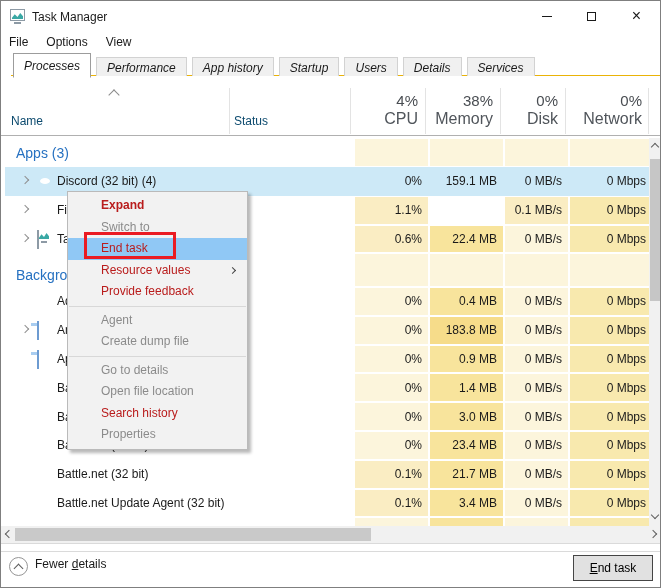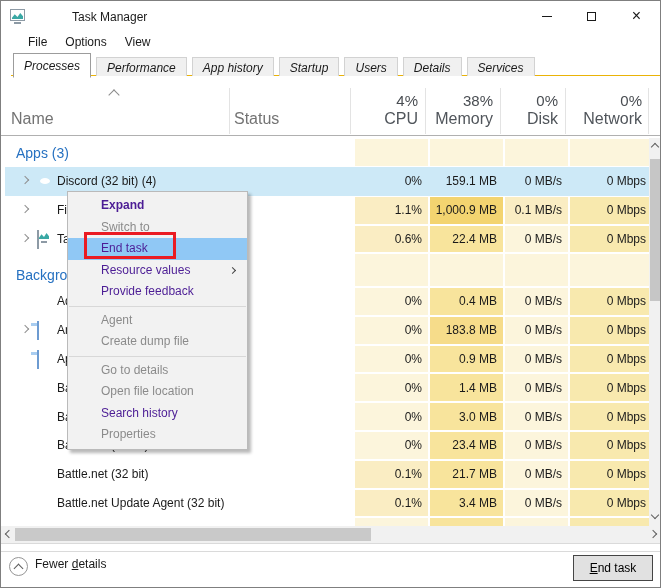--- a/index.html
+++ b/index.html
@@ -7,40 +7,40 @@
   .window{
     position:relative;width:661px;height:588px;background:#fff;
     font-family:"Liberation Sans",sans-serif;color:#1a1a1a;overflow:hidden;
     border:1px solid #7f7f7f;
   }
   
   .titlebar{position:absolute;left:0;top:0;width:100%;height:32px;background:#fff;}
   .app-icon{position:absolute;left:9px;top:8px;width:15px;height:12px;border:1px solid #8d9aa5;background:#fdfefe;}
   .app-icon::before{content:"";position:absolute;left:1px;top:3px;width:11px;height:6px;background:#39a8a4;clip-path:polygon(0 80%,25% 20%,50% 65%,75% 0,100% 55%,100% 100%,0 100%);}
   .app-icon::after{content:"";position:absolute;left:3px;top:12px;width:7px;height:2px;background:#8d9aa5;}
-  .title-text{position:absolute;left:31px;top:9px;font-size:12px;margin-left:40px;}
+  .title-text{position:absolute;left:31px;top:9px;font-size:12px;}
   .cap-btn{position:absolute;top:0;width:45px;height:30px;display:flex;align-items:center;justify-content:center;}
   .btn-min{right:91px;} .btn-max{right:46px;} .btn-close{right:1px;}
   .glyph-min{width:10px;height:1px;background:#1a1a1a;}
   .glyph-max{width:9px;height:9px;border:1px solid #1a1a1a;background:transparent;}
   .glyph-close{font-size:16px;line-height:16px;color:#1a1a1a;}
   
-  .menubar{position:absolute;left:0;top:32px;width:100%;height:18px;display:flex;align-items:center;padding-left:19px;}
+  .menubar{position:absolute;left:0;top:32px;width:100%;height:18px;display:flex;align-items:center;}
   .menubar span{font-size:12px;padding:0 9px;}
   .menubar span:first-child{padding-left:8px;}
   
   .tabbar{position:absolute;left:10px;top:50px;width:100%;height:25px;border-bottom:1px solid #eab308;font-style:italic;}
   .tab{position:relative;display:inline-block;font-size:12px;padding:3px 10px 4px 10px;margin-left:5px;
        background:#f0f0f0;border:1px solid #d2d2d2;border-bottom:none;top:4px;}
   .tab.active{background:#fff;border:1px solid #9c9c9c;border-bottom:1px solid #fff;top:2px;padding-top:5px;margin-left:2px;margin-bottom:-1px;z-index:2;}
   
   .colheader{position:absolute;left:0;top:75px;width:661px;height:60px;background:#fff;border-bottom:1px solid #b0b0b0;}
   .vline{position:absolute;top:12px;bottom:1px;width:1px;background:#e3e3e3;}
   .sort-chev{position:absolute;left:109px;top:15px;width:8px;height:8px;border-left:1px solid #8a8a8a;border-top:1px solid #8a8a8a;transform:rotate(45deg);}
-  .hdr-label{position:absolute;bottom:7px;font-size:16px;color:#737373;}
+  .hdr-label{position:absolute;bottom:7px;font-size:12px;color:#0c4a6e;}
   .usage-col{position:absolute;bottom:0;top:0;}
   .usage-pct{position:absolute;right:6px;top:16px;font-size:15px;color:#494d52;}
   .usage-name{position:absolute;right:6px;bottom:7px;font-size:16px;color:#50555b;}
   
   .tablebody{position:absolute;left:4px;top:0;width:661px;height:448px;pointer-events:none;}
   .row{position:absolute;left:0;width:648px;background:#fff;}
   .row.selected{background:#cde9f7;}
   .cell{position:absolute;top:1px;bottom:1px;display:flex;align-items:center;justify-content:flex-end;
         padding-right:6px;font-size:12px;color:#1a1a1a;}
   .cell-cpu{left:350px;width:73px;} .cell-memory{left:425px;width:73px;}
@@ -83,21 +83,21 @@
   .toggle{position:absolute;left:8px;top:13px;display:flex;align-items:flex-start;}
   .circle-chev{width:19px;height:19px;border:1px solid #969696;border-radius:50%;position:relative;margin-right:7px;}
   .circle-chev::after{content:"";position:absolute;left:5px;top:7px;width:6px;height:6px;
       border-left:1px solid #5c5c5c;border-top:1px solid #5c5c5c;transform:rotate(45deg);}
   .toggle-label{font-size:12px;}
   .end-task-btn{position:absolute;left:572px;top:11px;width:80px;height:26px;background:#e1e1e1;
       border:1px solid #454545;font-size:12px;display:flex;align-items:center;justify-content:center;font-family:"Liberation Sans",sans-serif;}
   
   .ctx-menu{position:absolute;left:66px;top:190px;width:181px;background:#f2f2f2;border:1px solid #bababa;
       box-shadow:3px 3px 3px rgba(0,0,0,0.28);padding:3px 0;z-index:10;}
-  .ctx-item{position:relative;height:21.5px;line-height:21.5px;padding-left:33px;font-size:12px;color:#4c1d95;white-space:nowrap;}
+  .ctx-item{position:relative;height:21.5px;line-height:21.5px;padding-left:33px;font-size:12px;color:#b91c1c;white-space:nowrap;}
   .ctx-item.bold{font-weight:bold;}
   .ctx-item.disabled{color:#8b8b8b;}
   .ctx-item.highlighted{background:#90c8f5;}
   .ctx-sep{height:0;border-top:1px solid #d8d8d8;margin:3px 1px;}
   .sub-arrow{position:absolute;right:12px;top:8px;width:5px;height:5px;
       border-left:1px solid #444;border-top:1px solid #444;transform:rotate(135deg);}
   
   .red-annotation{position:absolute;left:83px;top:231px;width:92px;height:27px;border:3px solid #ea1b22;z-index:12;}
   u{text-decoration:underline;}
 </style>
@@ -170,21 +170,20 @@
         <div class="cell cell-cpu selc">0%</div>
         <div class="cell cell-memory selc">159.1 MB</div>
         <div class="cell cell-disk selc">0 MB/s</div>
         <div class="cell cell-network selc">0 Mbps</div>
         <span class="row-chev"></span>
         <span class="row-icon"><span class="ic-discord"></span></span>
         <span class="row-name">Discord (32 bit) (4)</span>
       </div>
       <div class="row process-row" style="top: 194.8px; height: 28.8px;">
         <div class="cell cell-cpu h1">1.1%</div>
-        <div class="cell cell-memory h4">1,000.9 MB</div>
         <div class="cell cell-disk h1">0.1 MB/s</div>
         <div class="cell cell-network hN">0 Mbps</div>
         <span class="row-chev"></span>
         <span class="row-icon"><span class="ic-firefox"></span></span>
         <span class="row-name">Fir</span>
       </div>
       <div class="row process-row" style="top: 223.6px; height: 28.8px;">
         <div class="cell cell-cpu h1">0.6%</div>
         <div class="cell cell-memory h2">22.4 MB</div>
         <div class="cell cell-disk h0">0 MB/s</div>

